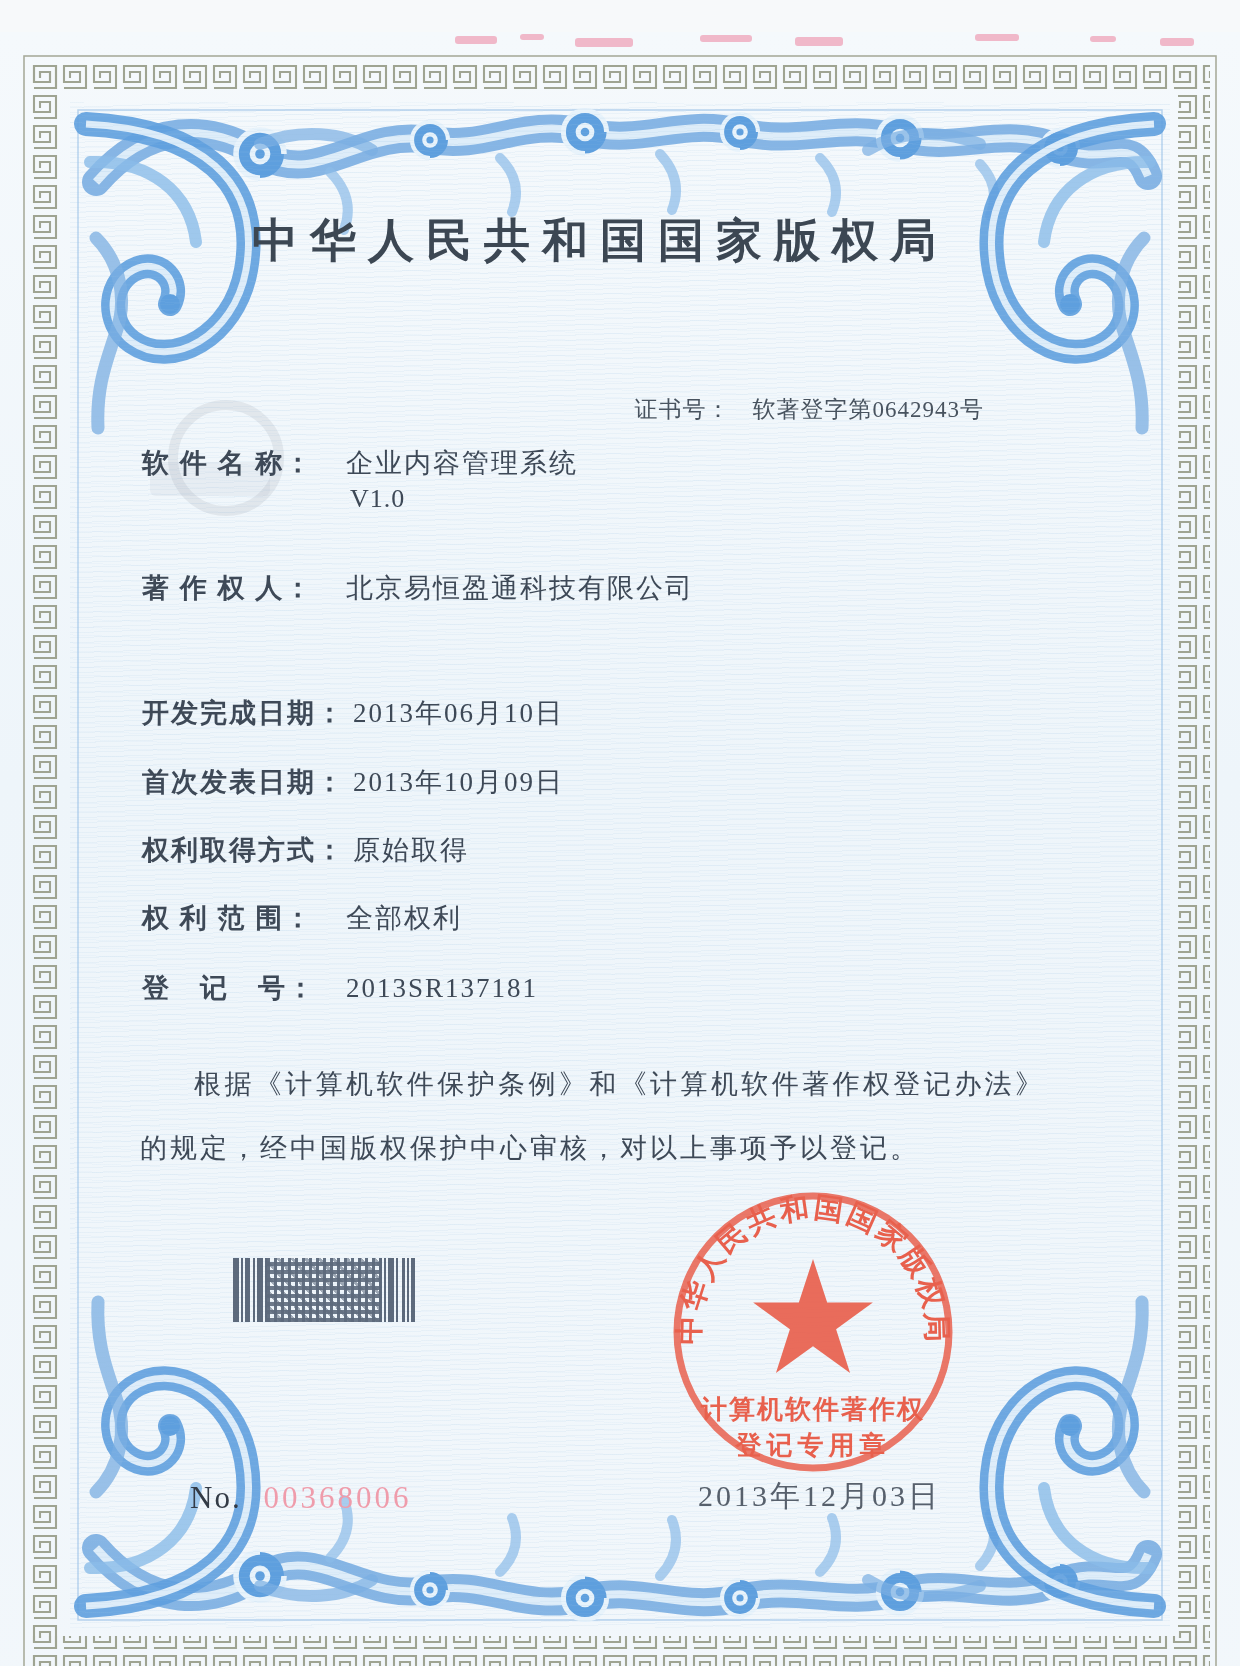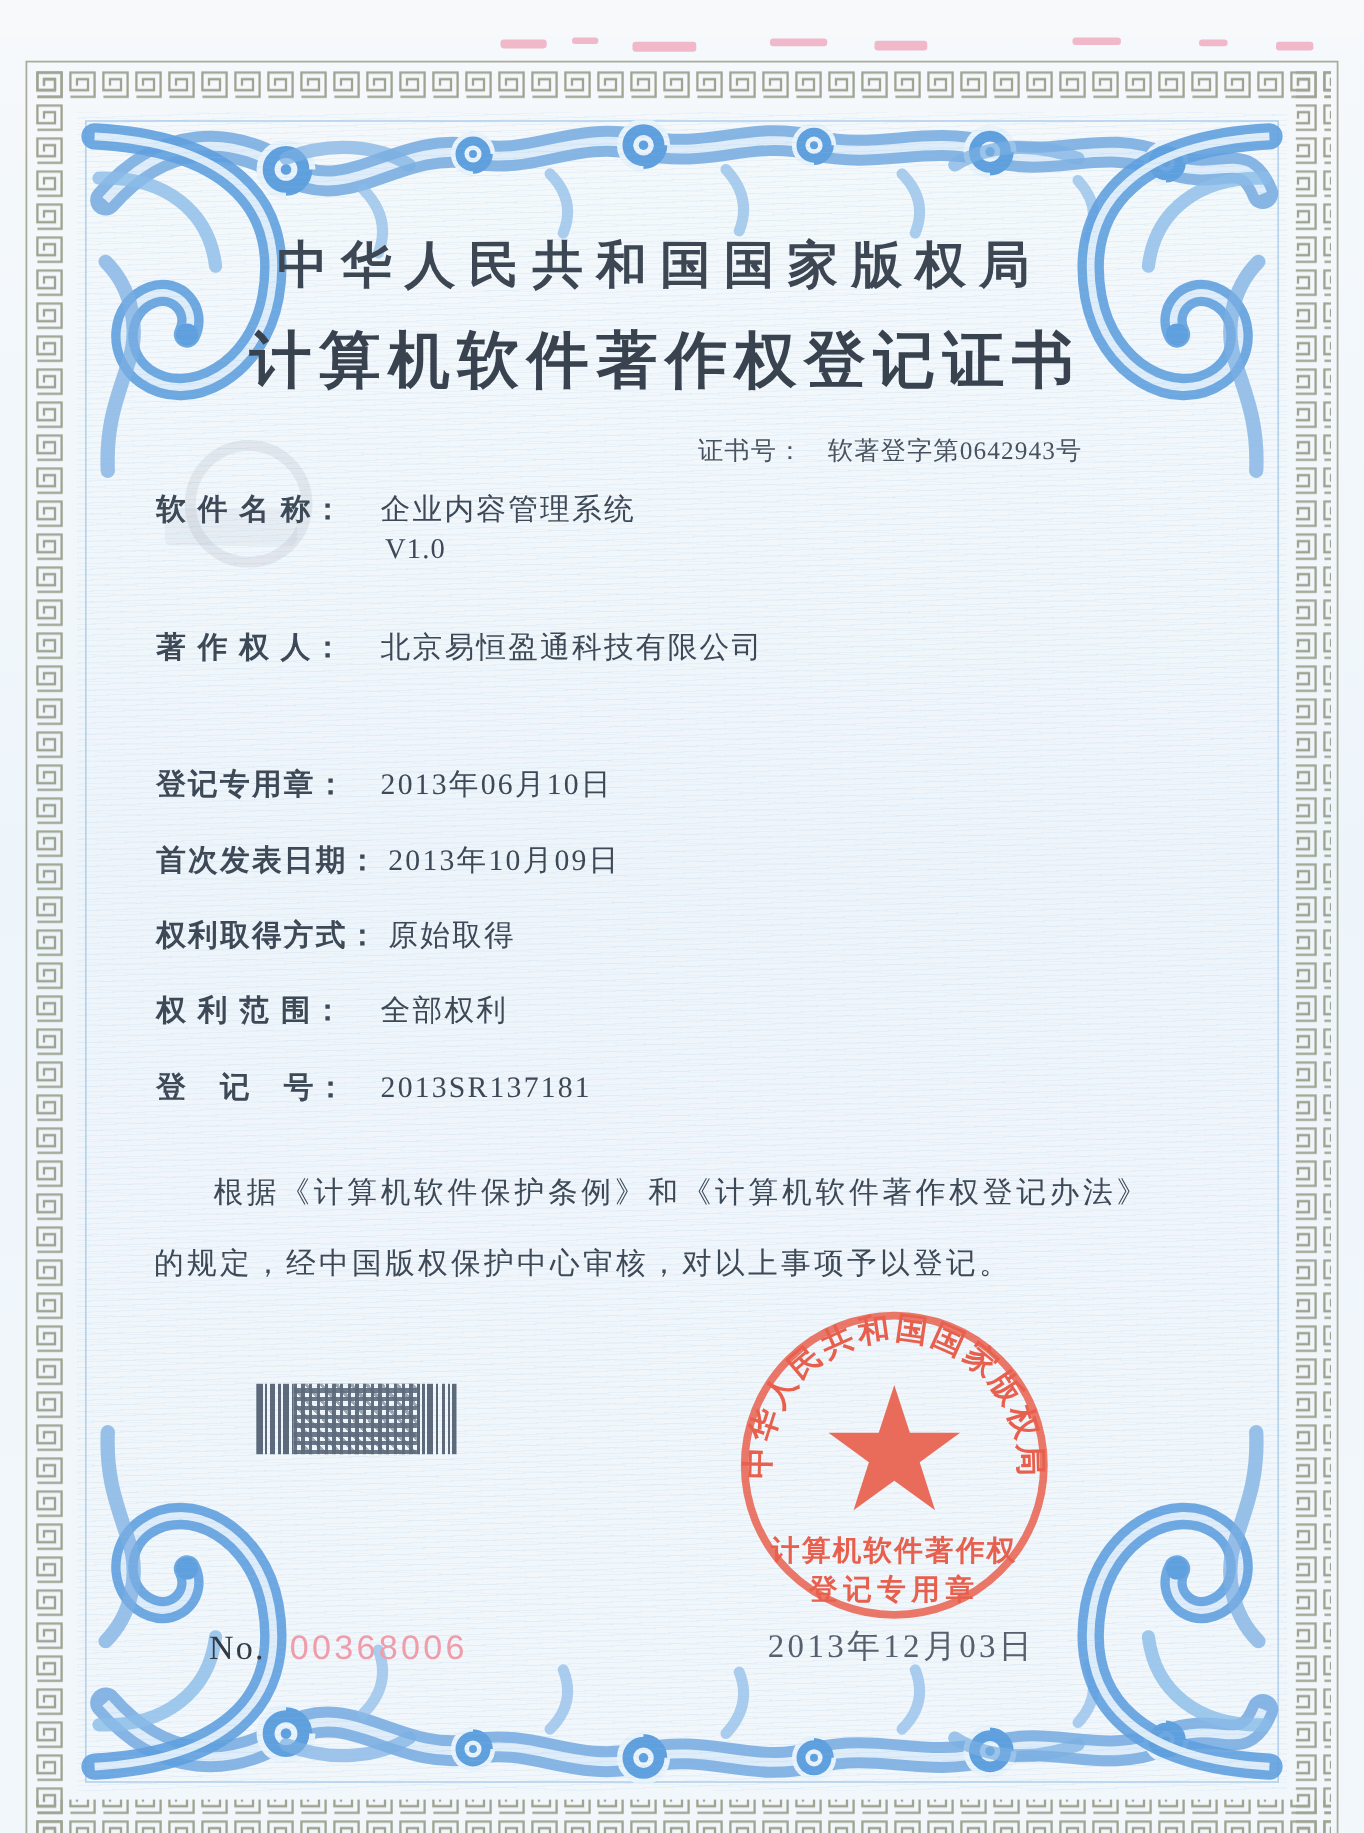--- a/index.html
+++ b/index.html
@@ -47,21 +47,21 @@
       repeating-linear-gradient(0deg,rgba(73,87,107,.9) 0 4px,transparent 4px 8px),
       repeating-linear-gradient(47deg,rgba(73,87,107,.55) 0 3px,transparent 3px 10px);}
   .bc-right{width:36px;height:100%;
     background:repeating-linear-gradient(90deg,#49576b 0 3px,transparent 3px 5px,#49576b 5px 7px,transparent 7px 9px,#49576b 9px 15px,transparent 15px 17px,#49576b 17px 19px,transparent 19px 23px);}
   svg.seal{position:absolute;left:663px;top:1145px;opacity:.92;}
   .issue-date{
     position:absolute;left:698px;top:1444px;font-size:30px;letter-spacing:3px;color:#57606c;
   }
   .serial{position:absolute;left:190px;top:1448px;font-size:31px;}
   .serial .no-label{color:#333b46;letter-spacing:2px;}
-  .serial .no-number{font-family:Liberation Sans, sans-serif;color:#ef9cab;letter-spacing:3px;margin-left:14px;}
+  .serial .no-number{font-family:Liberation Serif, serif;color:#ef9cab;letter-spacing:3px;margin-left:14px;}
   .artifacts span{position:absolute;background:rgba(235,120,150,.5);border-radius:3px;display:block;}
   .ghost{
     position:absolute;left:168px;top:368px;width:96px;height:96px;border-radius:50%;
     border:10px solid rgba(140,152,164,.16);
   }
   .ghost2{
     position:absolute;left:150px;top:430px;width:120px;height:34px;
     background:rgba(150,160,172,.10);border-radius:6px;
   }
 </style>
@@ -129,37 +129,36 @@
     <span style="left:795px;top:5px;width:48px;height:9px"></span>
     <span style="left:975px;top:2px;width:44px;height:7px"></span>
     <span style="left:1090px;top:4px;width:26px;height:6px"></span>
     <span style="left:1160px;top:6px;width:34px;height:8px"></span>
   </div>
 
   <div class="ghost"></div>
   <div class="ghost2"></div>
 
   <div class="authority">中华人民共和国国家版权局</div>
-  <div class="main-title">计算机软件著作权登记证书</div>
 
   <div class="cert-no">
     <span class="lbl">证书号：</span><span>软著登字第0642943号</span>
   </div>
 
   <div class="row" style="top:413px">
     <span class="lab">软 件 名 称：</span><span class="val">企业内容管理系统</span>
   </div>
   <div class="val2" style="top:452px">V1.0</div>
 
   <div class="row" style="top:538px">
     <span class="lab">著 作 权 人：</span><span class="val">北京易恒盈通科技有限公司</span>
   </div>
 
   <div class="row" style="top:663px">
-    <span class="lab">登记专用章：</span><span class="val">2013年06月10日</span>
+    <span class="lab">开发完成日期：</span><span class="val">2013年06月10日</span>
   </div>
 
   <div class="row" style="top:732px">
     <span class="lab">首次发表日期：</span><span class="val">2013年10月09日</span>
   </div>
 
   <div class="row" style="top:800px">
     <span class="lab">权利取得方式：</span><span class="val">原始取得</span>
   </div>
 

